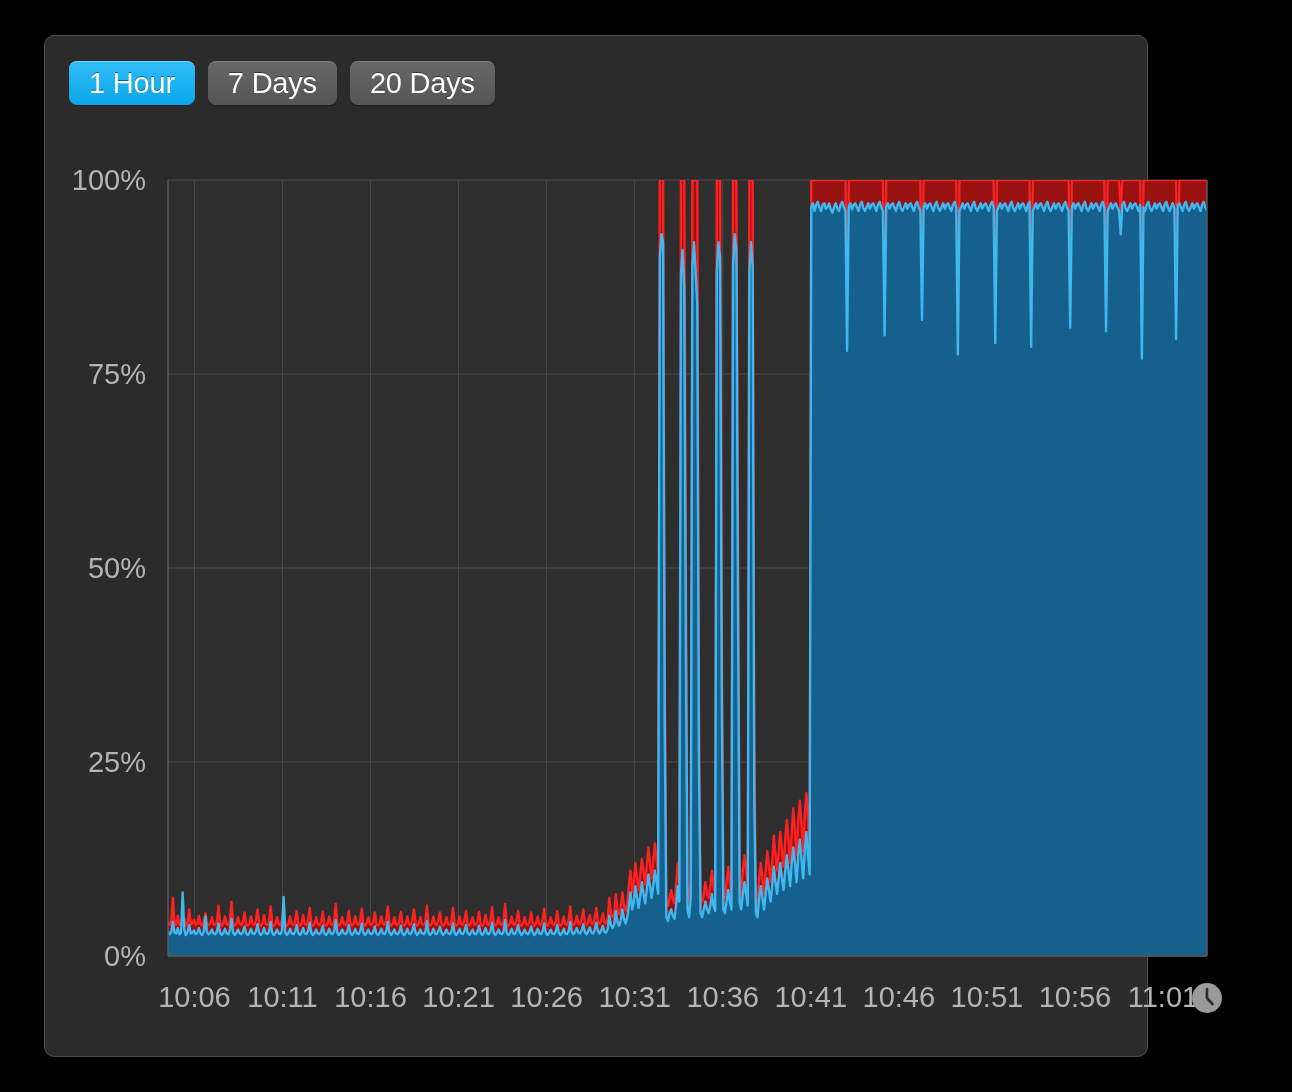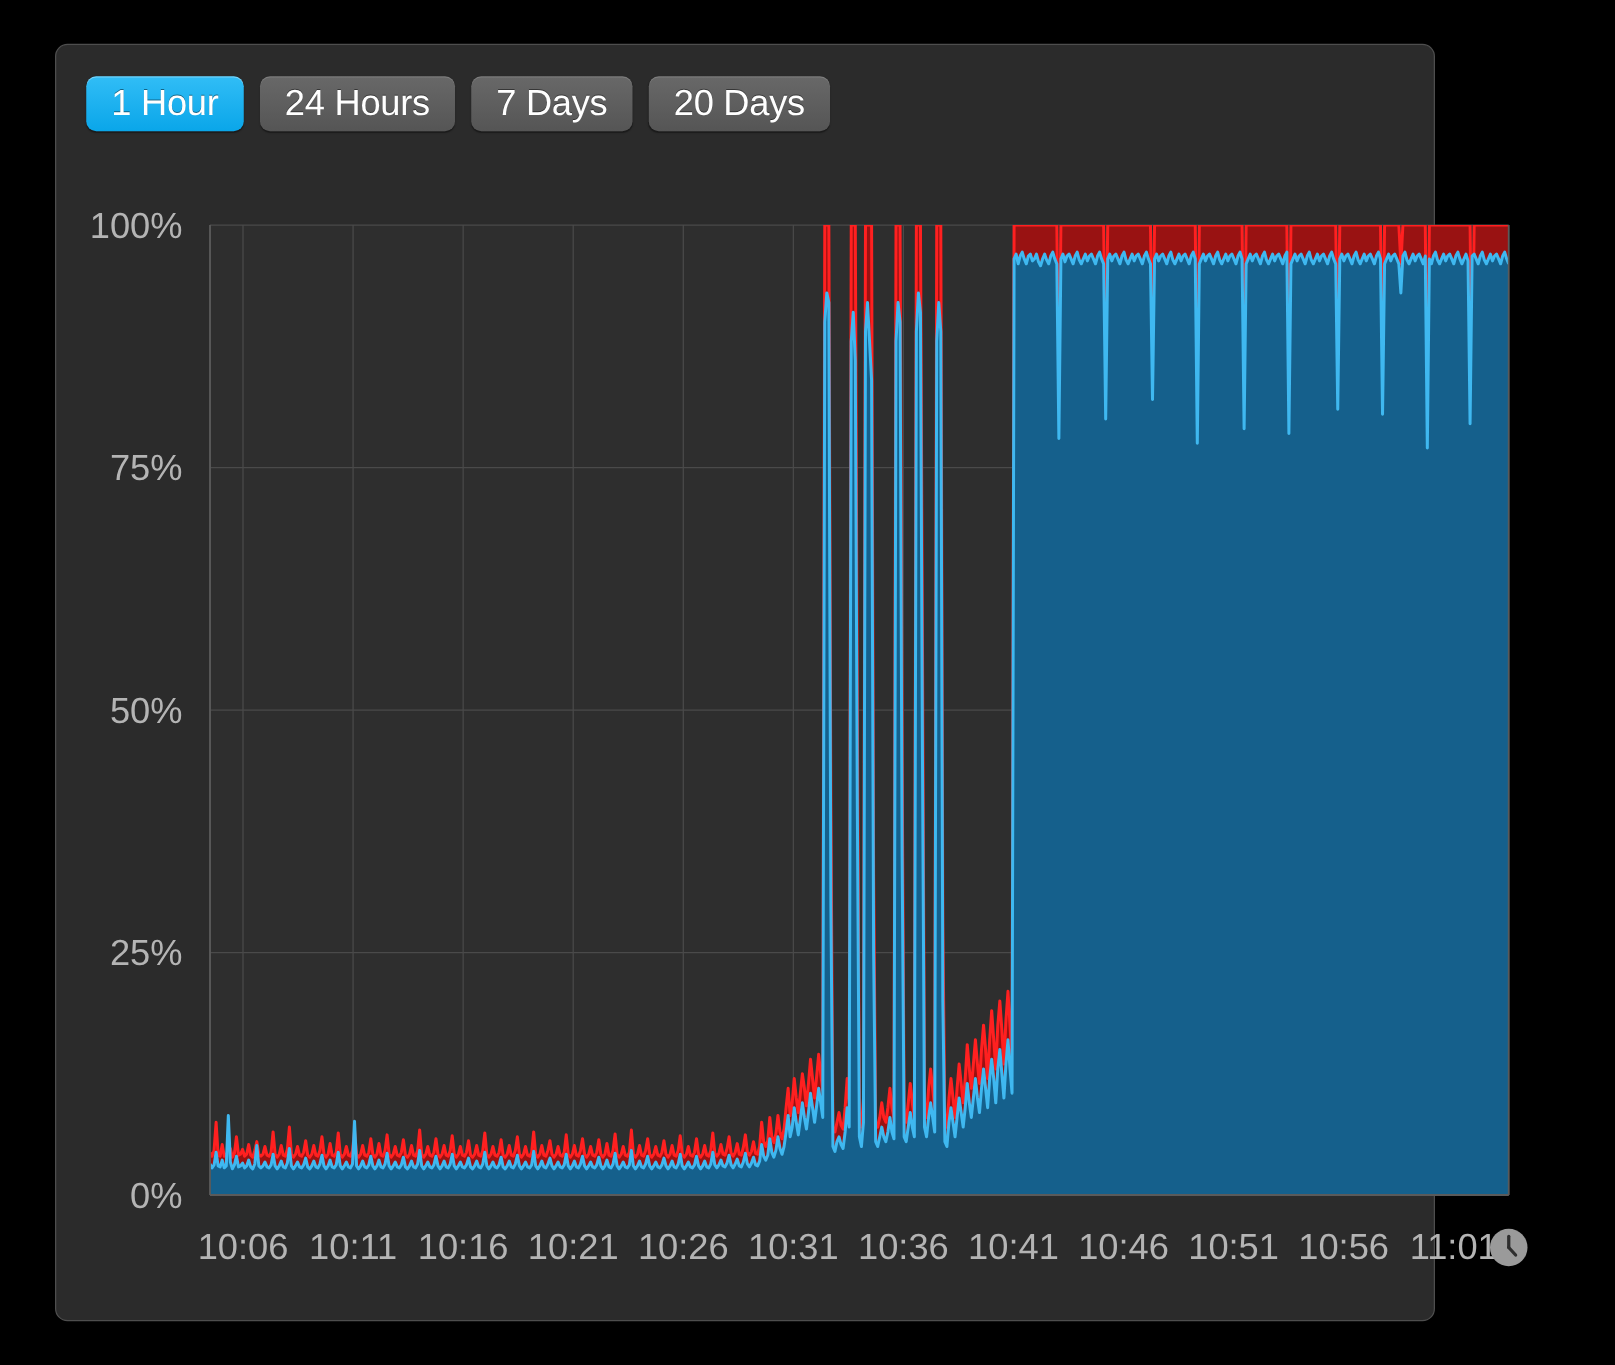--- a/index.html
+++ b/index.html
@@ -64,21 +64,20 @@
   .plot-bg { fill: #2e2e2e; }
   .axis-line { stroke: #5a5a5a; stroke-width: 1.5; }
 </style>
 </head>
 <body>
 
 <div id="panel">
 
   <div id="toolbar">
     <button class="seg-btn active">1 Hour</button>
-    <button class="seg-btn">24 Hours</button>
     <button class="seg-btn">7 Days</button>
     <button class="seg-btn">20 Days</button>
   </div>
 
   <div id="chart-wrap">
     <svg id="chart-svg" width="1204" height="930" viewBox="0 0 1204 930">
       <g>
         <rect id="plot-bg" class="plot-bg" x="123" y="58" width="1039" height="776"></rect>
       </g>
       <g id="grid-group">

